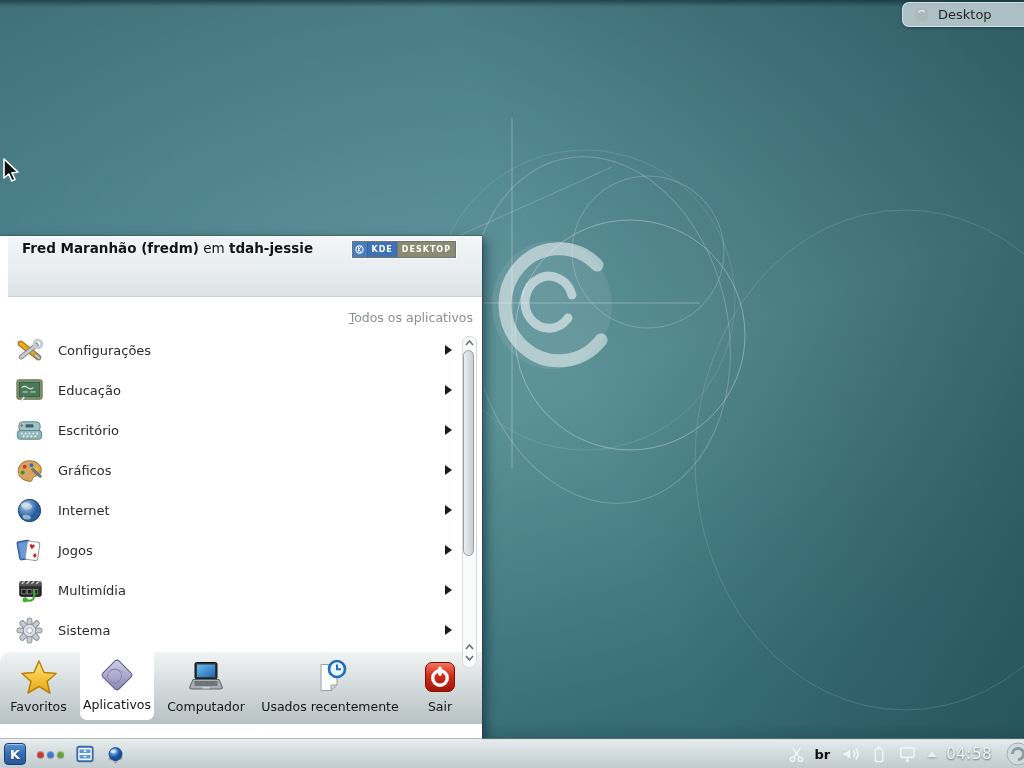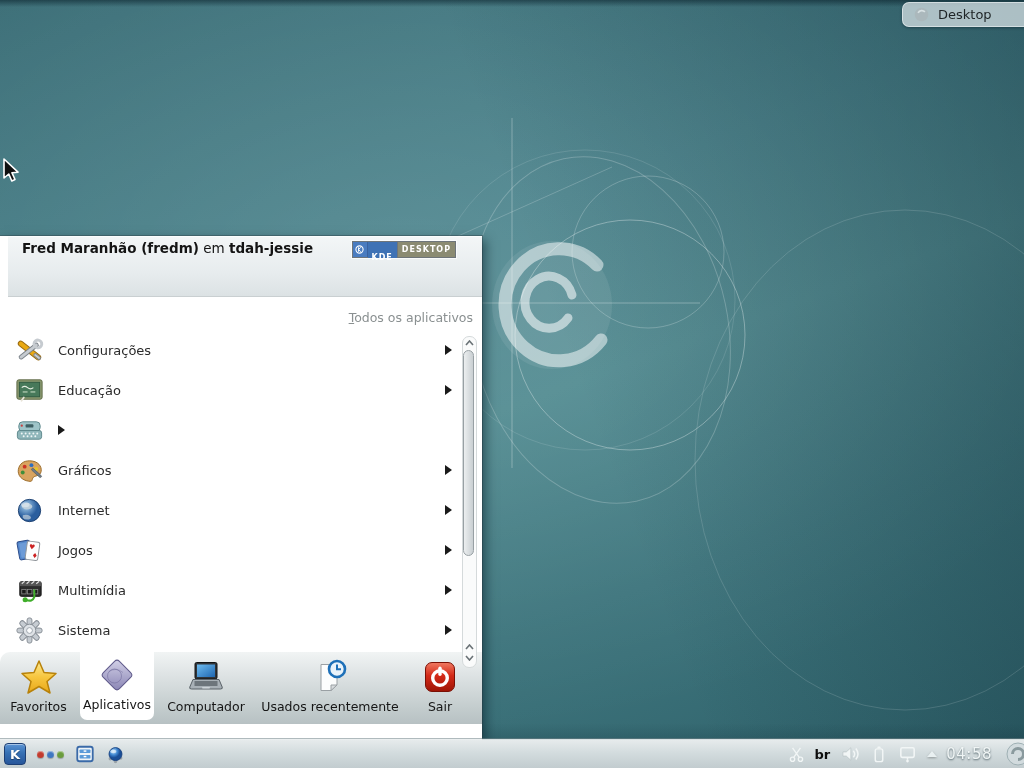--- a/index.html
+++ b/index.html
@@ -26,21 +26,21 @@
     background:#fff;box-shadow:4px 4px 10px rgba(0,25,35,.5),0 0 0 1px rgba(60,85,92,.55);}
   .ko-header{position:absolute;left:8px;top:0;right:0;height:61px;
     background:linear-gradient(180deg,#f3f6f7 0%,#e7ecee 60%,#dce2e4 100%);
     border-bottom:1px solid #c9cfd1;border-top:1px solid #fbfdfd;box-sizing:border-box;}
   .ko-user{position:absolute;left:14px;top:3px;font-size:13.5px;color:#141414;white-space:nowrap;}
   .ko-user .b{font-weight:bold;}
   .ko-badge{position:absolute;right:26px;top:4px;display:flex;align-items:stretch;height:15px;
     border:1px solid #6e757a;box-shadow:0 0 0 1px rgba(255,255,255,.7);font-weight:bold;
     font-size:8px;letter-spacing:1px;line-height:15px;}
   .ko-badge .bk{width:14px;background:#4a7cc0;display:flex;align-items:center;justify-content:center;border-right:1px solid #3a62a0;}
-  .ko-badge .bkde{background:#3f72b5;color:#fff;padding:8px 4px;}
+  .ko-badge .bkde{background:#3f72b5;color:#fff;padding:0 4px;}
   .ko-badge .bdesk{background:#8b8b72;color:#fff;padding:0 4px;border-left:1px solid #6e757a;}
   .ko-search{position:absolute;left:6px;top:24px;right:24px;display:flex;align-items:center;gap:6px;}
   .ko-search .s-label{font-size:13px;color:#1a1a1a;}
   .ko-search input{flex:1;height:17px;border:2px solid #77aede;border-radius:4px;background:#fff;
     outline:none;font-size:13px;padding:0 4px;color:#222;}
   .ko-content{position:absolute;left:0;top:62px;bottom:72px;right:0;background:#fff;overflow:hidden;}
   .all-apps{position:absolute;right:9px;top:12px;font-size:12.5px;color:#8a9091;cursor:pointer;}
   .all-apps::first-letter{text-decoration:underline;}
   .cat-list{position:absolute;left:0;top:32px;right:0;}
   .cat-row{height:40px;display:flex;align-items:center;padding:0 30px 0 14px;gap:13px;cursor:pointer;}
@@ -184,20 +184,21 @@
                   <circle cx="20" cy="19" r="1"></circle>
                   <circle cx="24" cy="19" r="1"></circle>
                   <circle cx="10" cy="22" r="1"></circle>
                   <circle cx="14" cy="22" r="1"></circle>
                   <circle cx="18" cy="22" r="1"></circle>
                   <circle cx="22" cy="22" r="1"></circle>
                 </g>
                 <circle cx="8" cy="11" r="1.2" fill="#c84040"></circle>
               </svg>
             </span>
+    <span class="mi-label">Escritório</span>
     <span class="mi-arrow"></span>
   </div>
 
   <div class="cat-row">
     <span class="mi-icon">
               <svg viewBox="0 0 32 32">
                 <path d="M16 6 C25 6 29 12 28 17 C27 22 22 21 20 23 C18 25 20 28 15 27 C8 26 3.5 21 4.5 15 C5.5 9 10 6 16 6 Z" fill="#d9a460" stroke="#9a6a28"></path>
                 <circle cx="11" cy="12" r="2" fill="#cc3326"></circle>
                 <circle cx="18" cy="10.5" r="2" fill="#2f6fc0"></circle>
                 <circle cx="23" cy="14.5" r="2" fill="#e8c52a"></circle>

